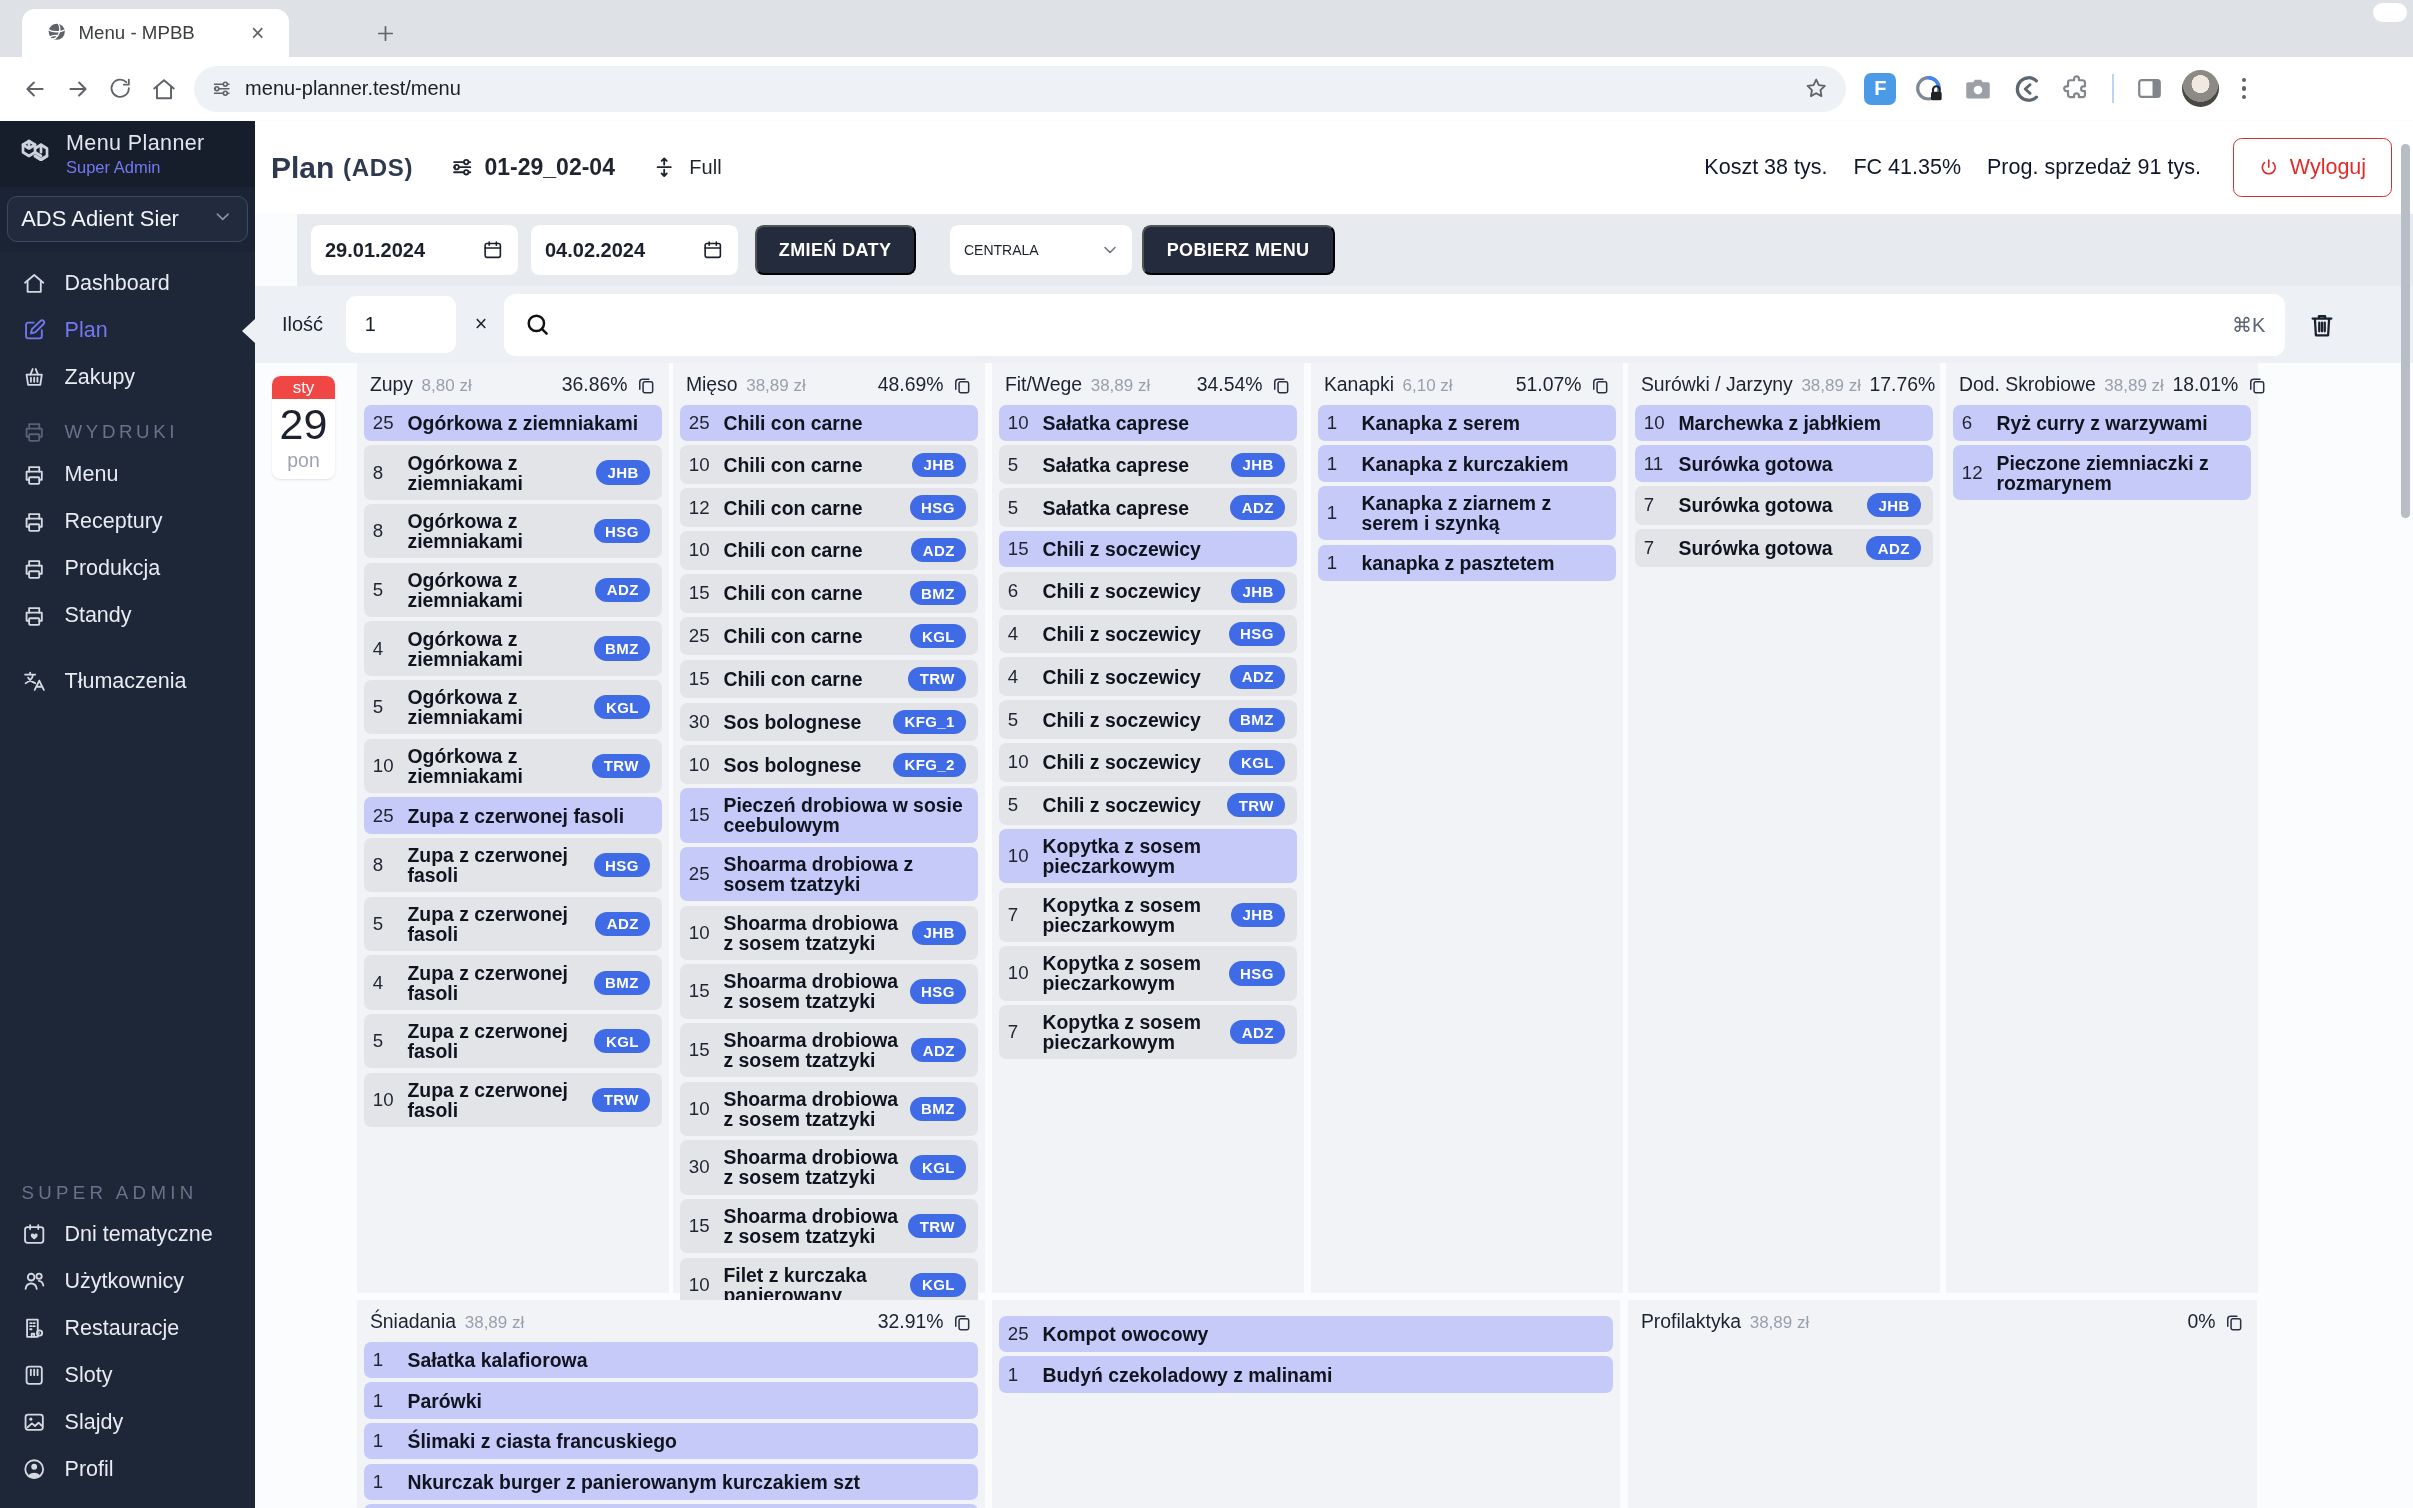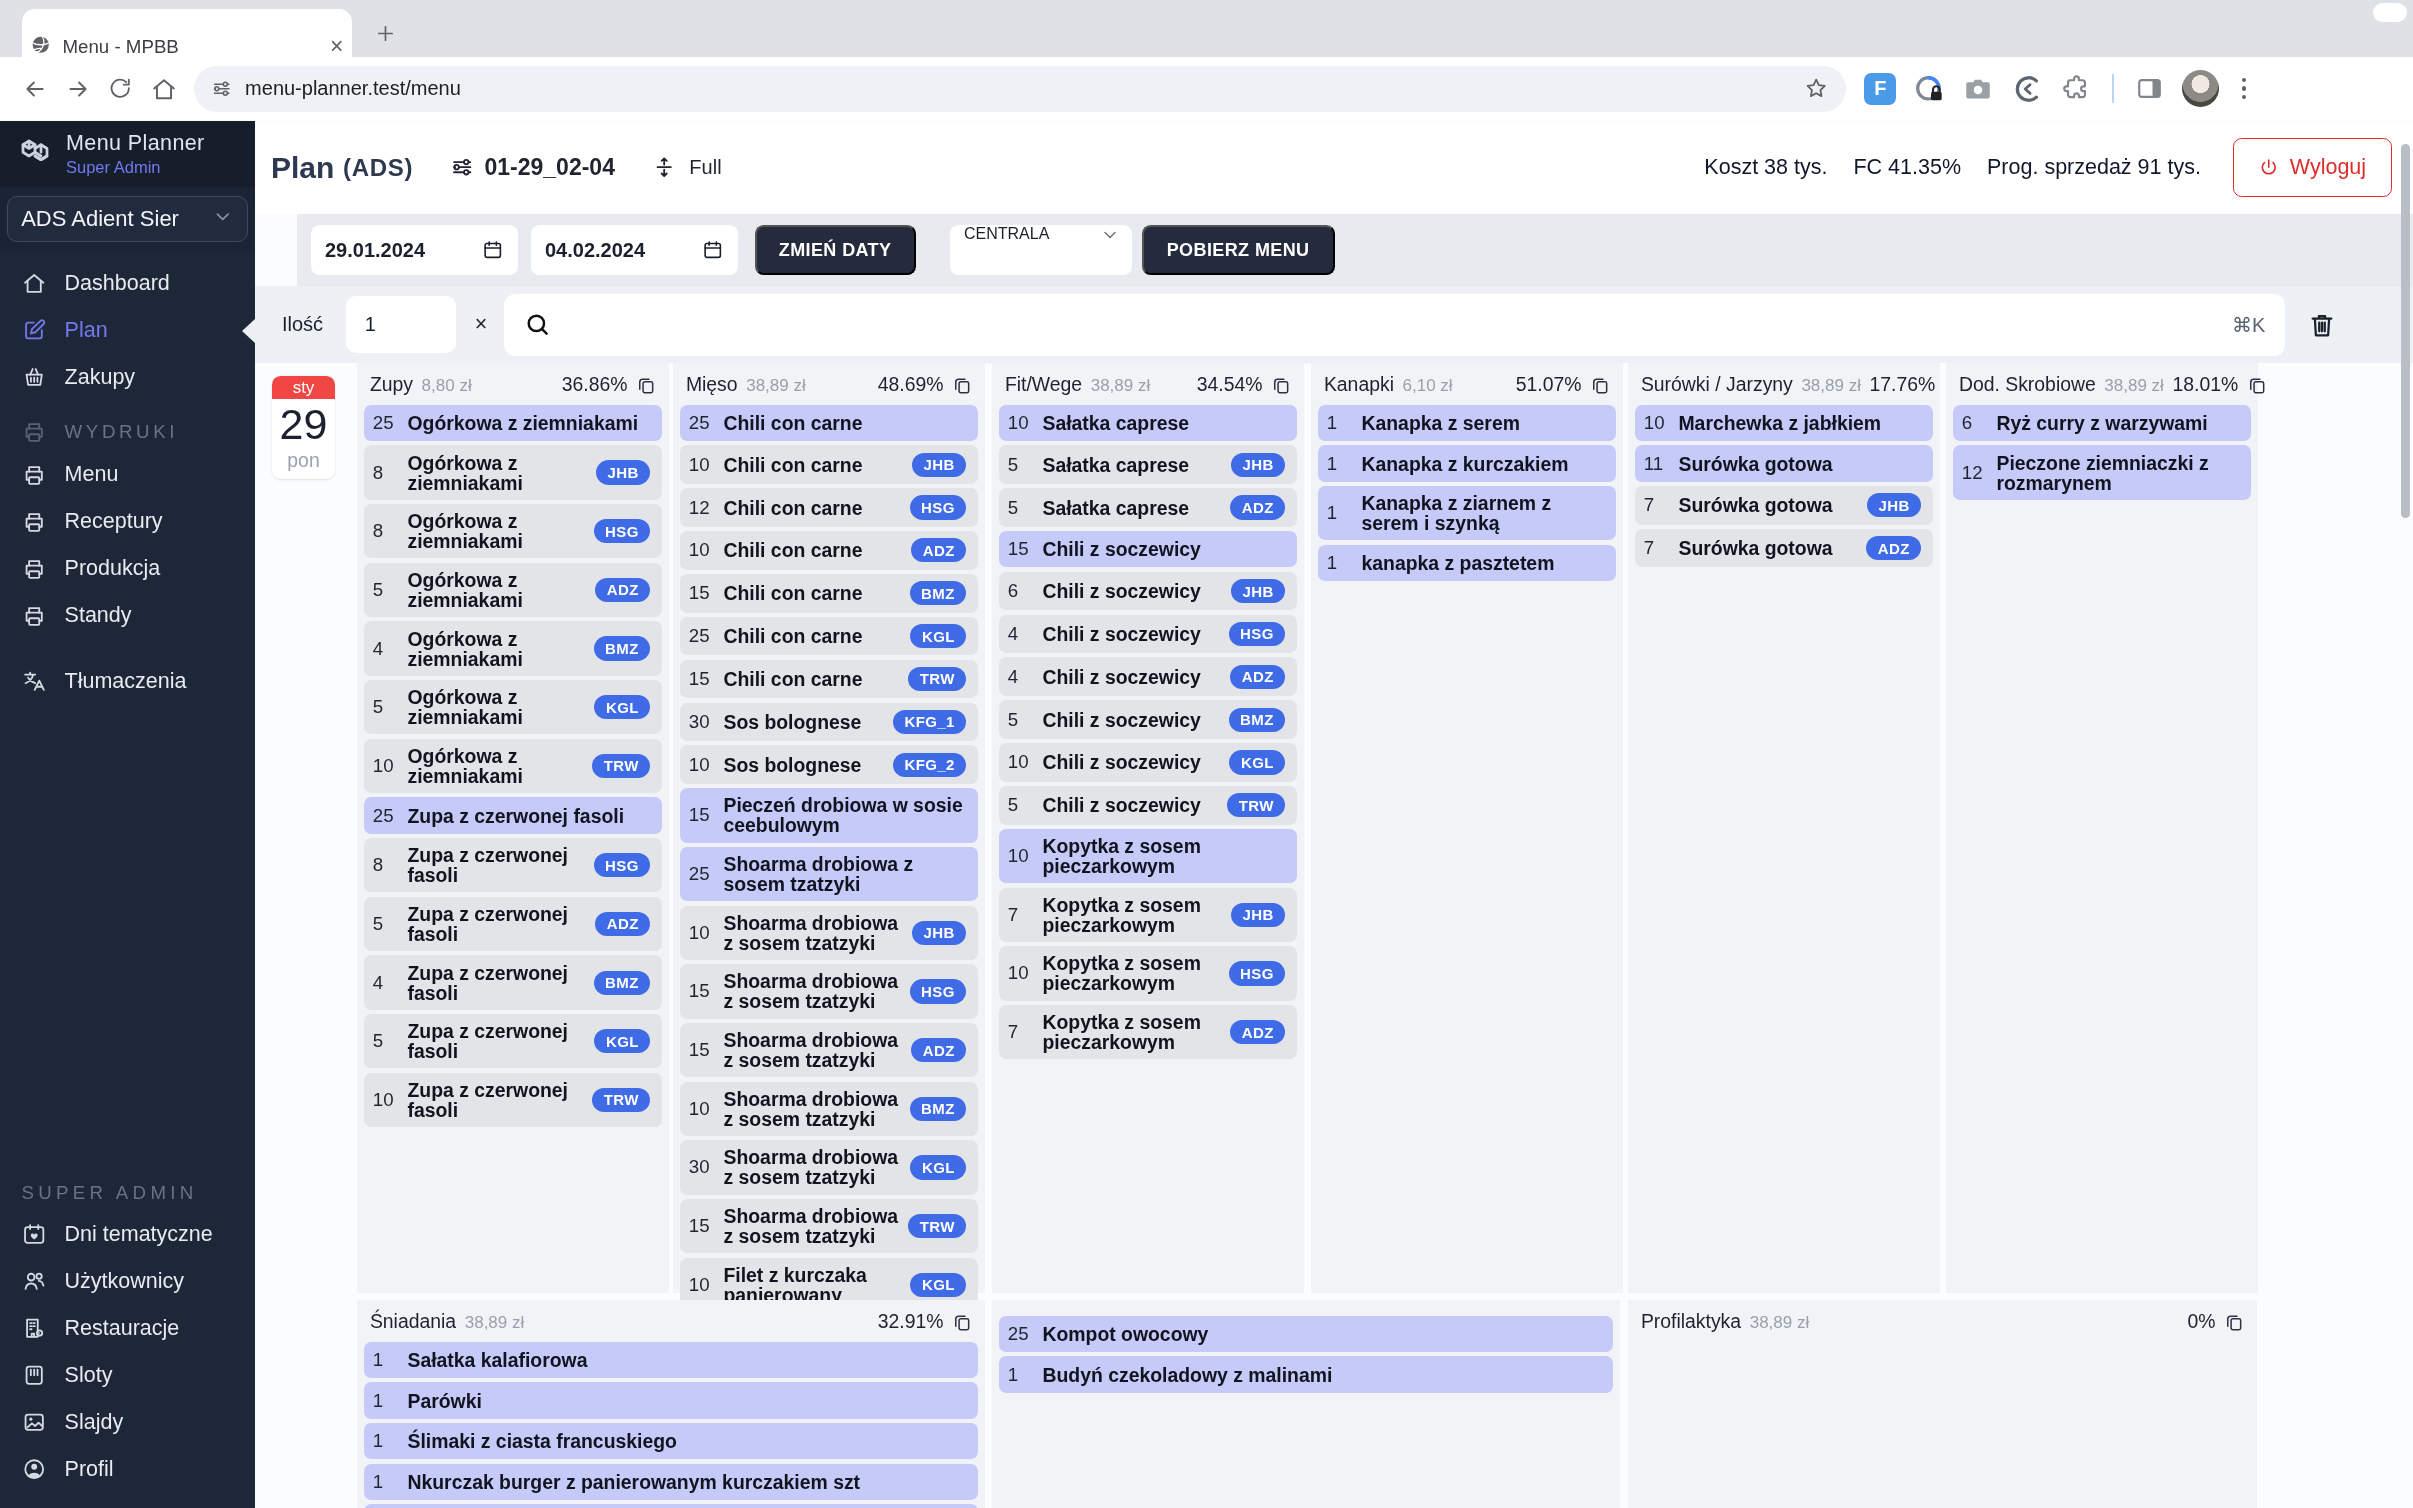--- a/index.html
+++ b/index.html
@@ -7,22 +7,22 @@
     font-family:"Liberation Sans","DejaVu Sans",sans-serif; background:#fbfcfd; }
   :root{
     --accent:#7478f0; --badge:#3f6be6; --hl:#c5caf9; --rowgray:#e3e4e8;
     --danger:#e02b2b; --datered:#f04745; --darkbtn:#232b3c;
     --sb:#1e2737; --sbtop:#161d2b; --ink:#10141f; --gray:#98a0ae;
   }
   .screen{position:relative;width:2413px;height:1508px;}
 
   
   .tabstrip{position:absolute;left:0;top:0;width:2413px;height:57px;background:#dee1e6;}
-  .tab{position:absolute;left:21.5px;top:8.6px;width:330px;height:49px;background:#fff;
-    border-radius:13px 13px 0 0;display:flex;align-items:flex-end;padding:0 8px;gap:11.5px;}
+  .tab{position:absolute;left:21.5px;top:8.6px;width:267px;height:49px;background:#fff;
+    border-radius:13px 13px 0 0;display:flex;align-items:center;padding:0 24px;gap:11.5px;}
   .tab-title{font-size:18.7px;color:#3c4043;flex:1;white-space:nowrap;overflow:hidden;}
   .tabclose{font-size:23px;color:#5f6368;line-height:1;cursor:default;}
   .newtab{position:absolute;left:368px;top:16px;width:34px;height:34px;display:flex;
     align-items:center;justify-content:center;color:#5f6368;}
   .wincontrols{position:absolute;right:5.7px;top:2.9px;width:34px;height:18.7px;background:#fff;border-radius:10px;}
   .urlrow{position:absolute;left:0;top:57px;width:2413px;height:63px;background:#fff;
     display:flex;align-items:center;}
   .navbtn{width:43px;height:43px;display:flex;align-items:center;justify-content:center;color:#5f6368;flex:0 0 auto;}
   .navbtn:first-child{margin-left:13px;}
   .urlpill{margin-left:8.6px;width:1652px;height:46px;background:#eef1f6;border-radius:23px;
@@ -78,21 +78,21 @@
   .toolbar{position:absolute;left:12px;top:93px;width:2158px;height:72px;background:#e7eaef;
     display:flex;align-items:center;padding-left:13.6px;margin-left:30px;}
   .datebox{width:207px;height:50px;background:#fff;border-radius:8.6px;display:flex;align-items:center;
     padding:0 14.4px;font-size:20px;font-weight:600;color:#1a202c;gap:10px;}
   .datebox + .datebox{margin-left:13px;}
   .datebox .cal{margin-left:auto;color:#1a202c;display:flex;}
   .btn-dark{height:50px;border-radius:8.6px;background:var(--darkbtn);color:#fff;font-size:18px;
     font-weight:700;letter-spacing:0.4px;display:flex;align-items:center;justify-content:center;padding:0 21.5px;}
   .zmien{margin-left:17px;width:161px;}
   .central{margin-left:34px;width:182px;height:50px;background:#fff;border-radius:8.6px;display:flex;
-    padding:0 11.5px 0 14.4px;font-size:16px;color:#1a202c;}
+    align-items:center;padding:0 11.5px 0 14.4px;font-size:14px;color:#1a202c;}
   .central .label{flex:1;overflow:hidden;white-space:nowrap;}
   .central .chev{color:#6b7280;display:flex;}
   .pobierz{margin-left:10px;width:193px;text-align:center;}
   .filterrow{position:absolute;left:0;top:165px;width:2158px;height:77px;background:#edf0f4;
     display:flex;align-items:center;}
   .qty-label{margin-left:27px;font-size:20px;color:#1a202c;}
   .qty-input{margin-left:23px;width:110px;height:57px;background:#fff;border:none;border-radius:10px;
     padding:0 18.7px;font-size:20px;color:#1a202c;font-family:inherit;}
   .qty-clear{margin-left:18.7px;font-size:21.5px;color:#1f2430;}
   .searchbar{margin-left:17px;width:1781px;height:62px;background:#fff;border-radius:11.5px;

